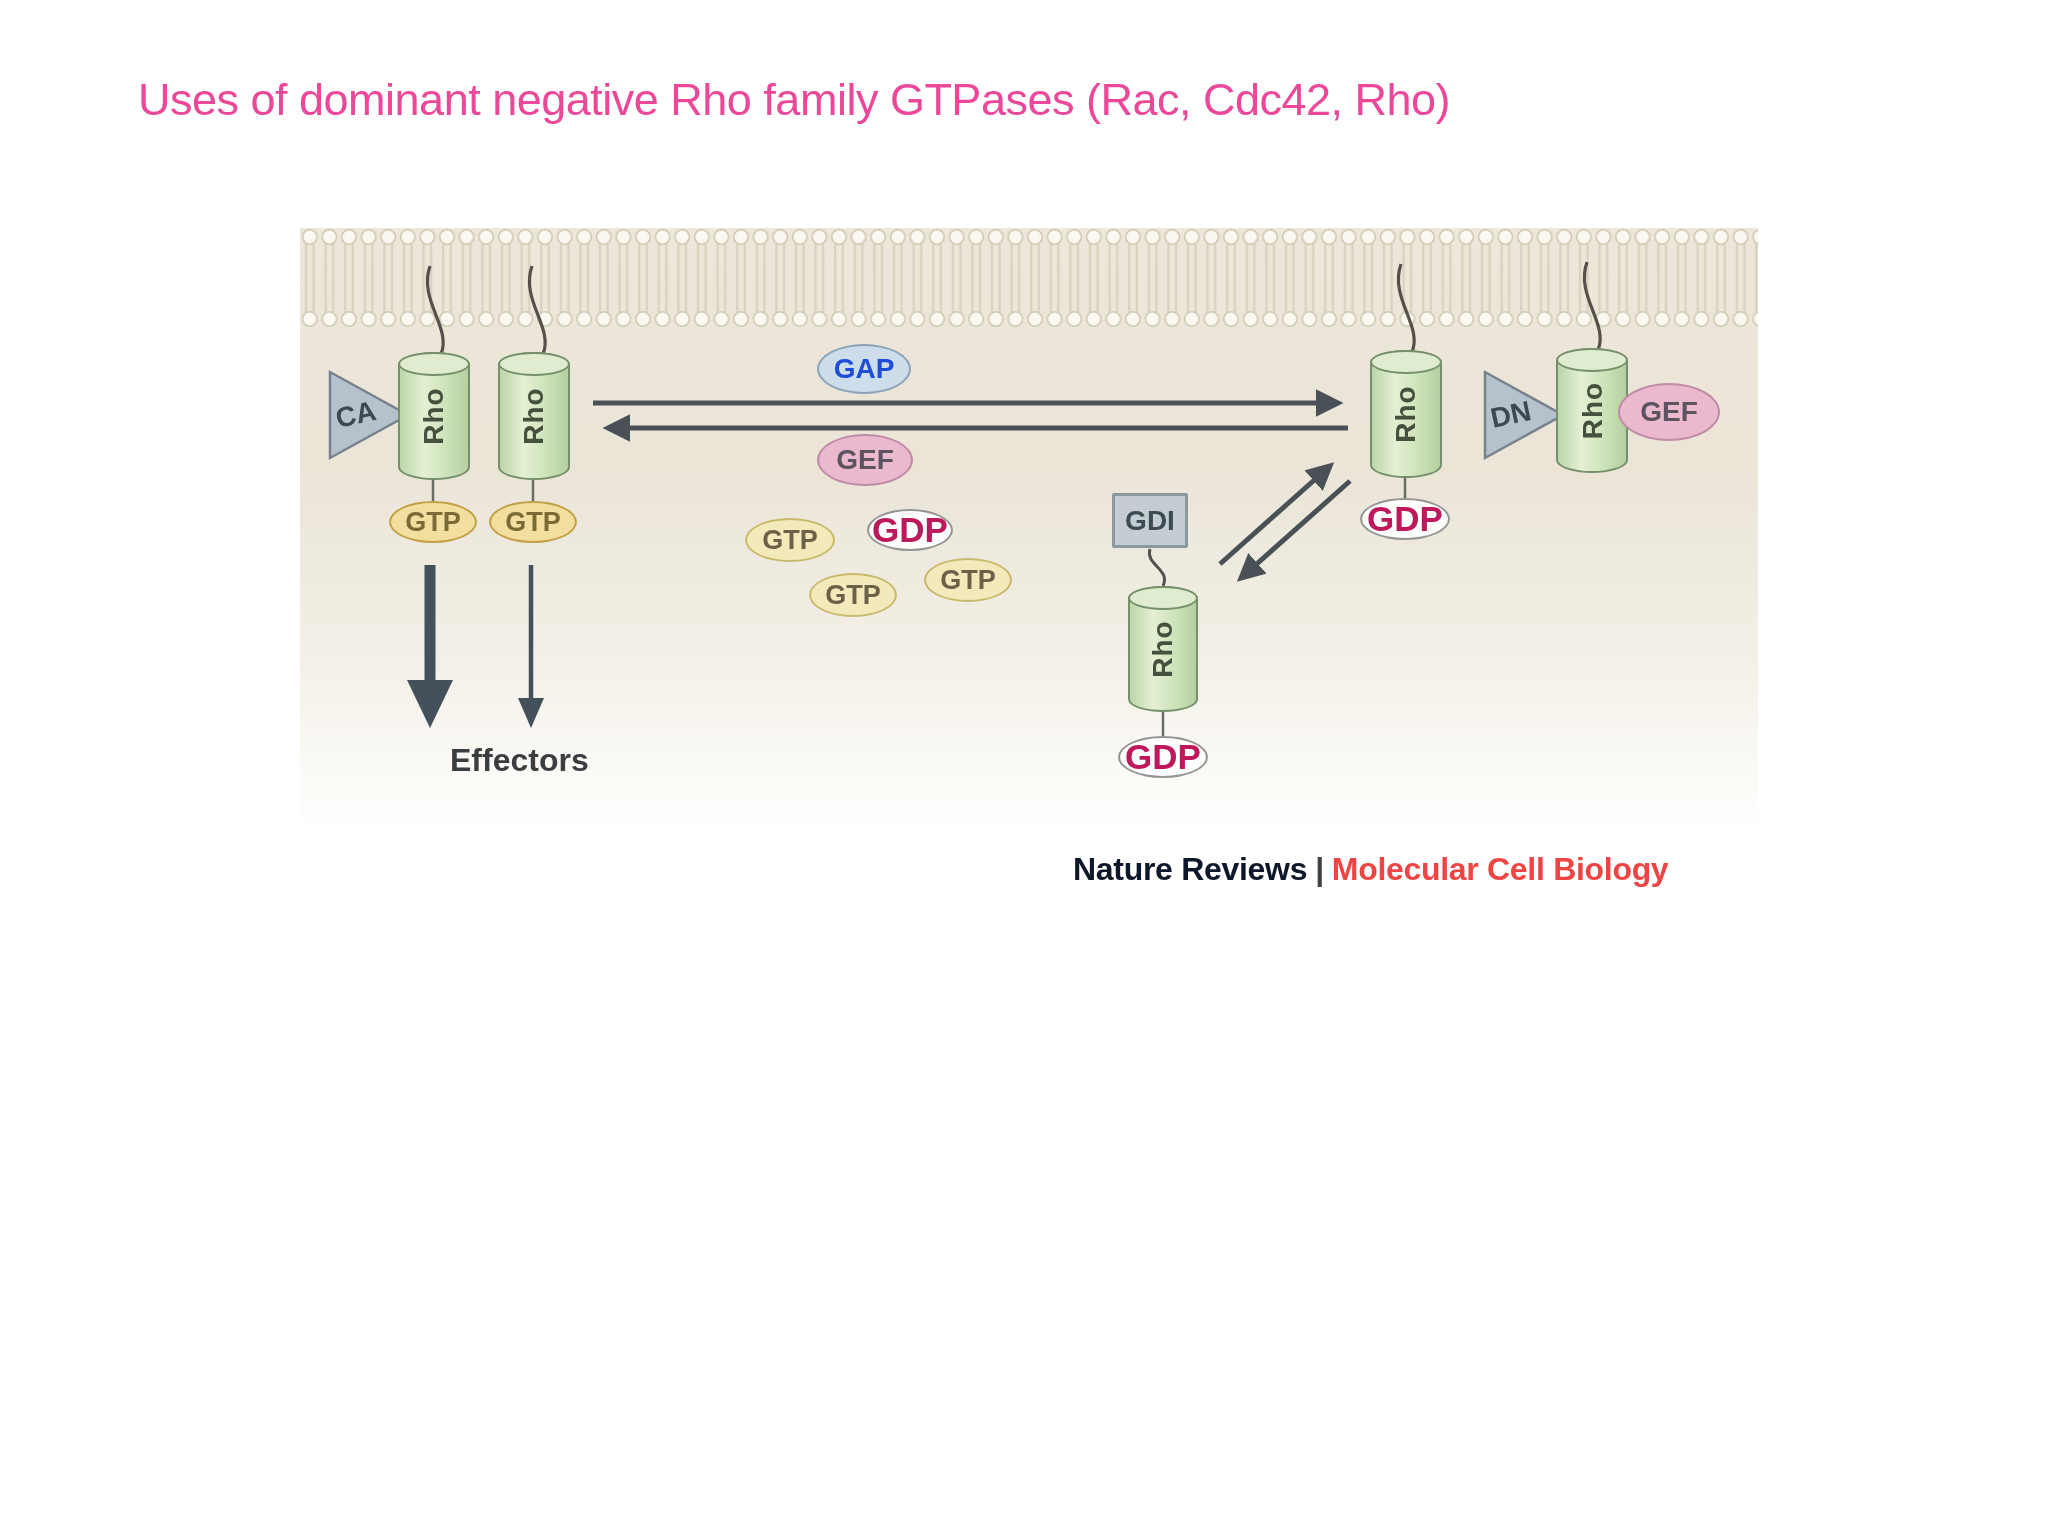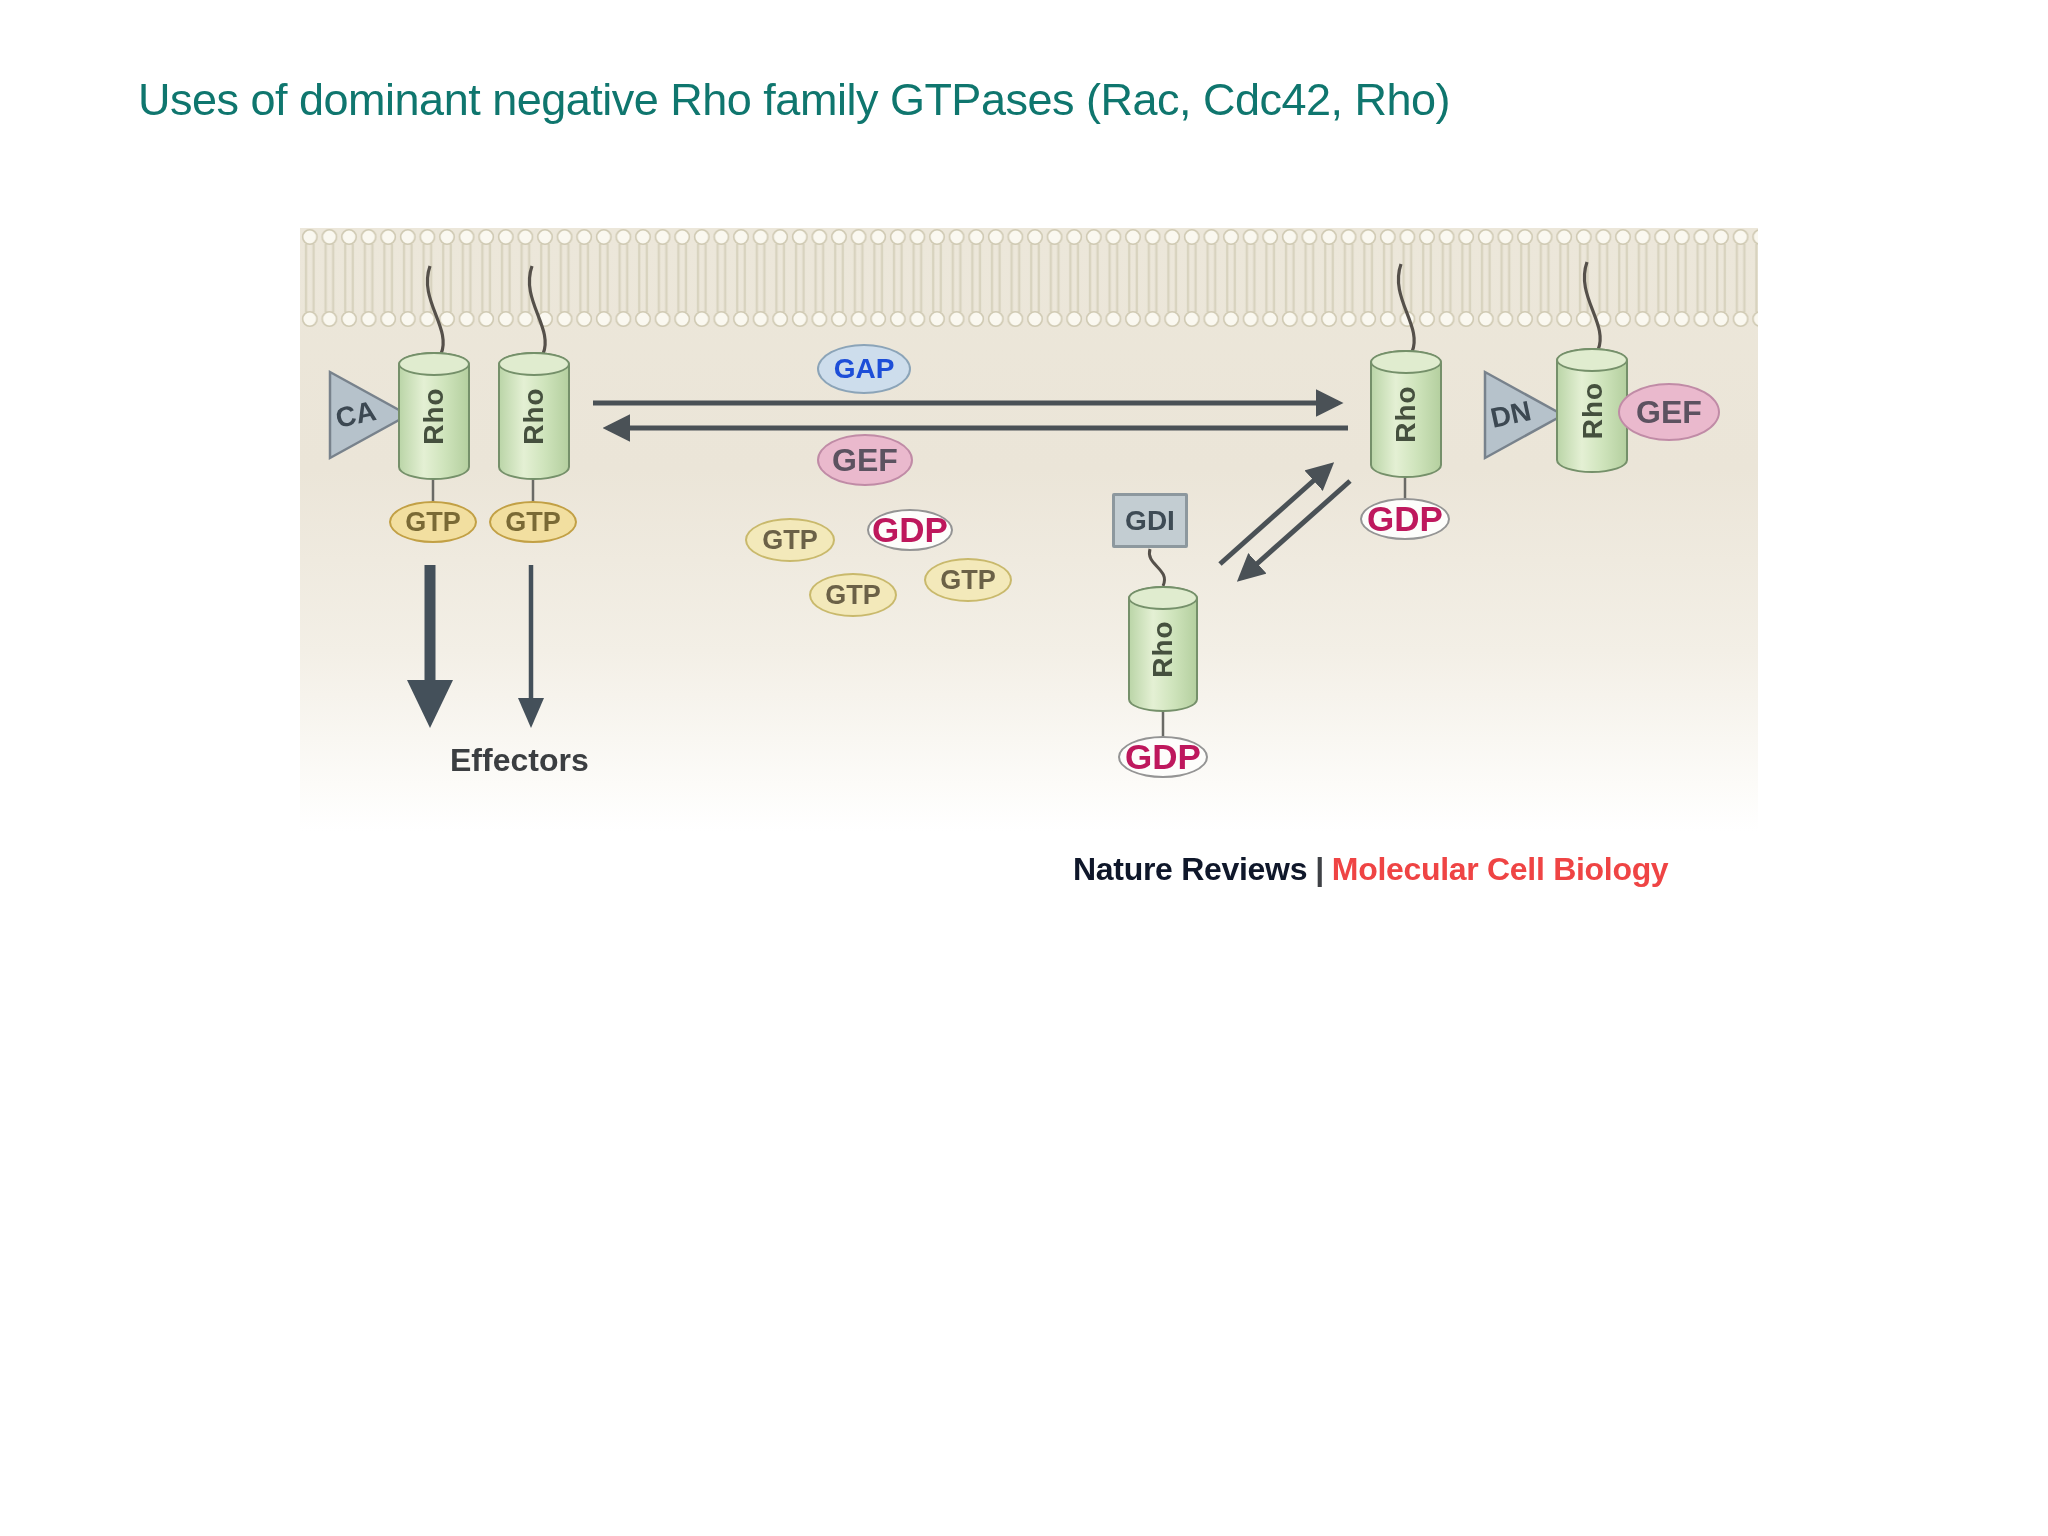--- a/index.html
+++ b/index.html
@@ -1,41 +1,41 @@
 <!DOCTYPE html>
 <html><head>
 <meta charset="utf-8">
 <style>
   html,body{margin:0;padding:0;}
   body{width:2048px;height:1536px;background:#ffffff;overflow:hidden;
        font-family:"Liberation Sans",sans-serif;position:relative;}
   .slide{position:absolute;inset:0;background:#ffffff;}
 
   .title{position:absolute;left:138px;top:74px;font-size:45px;letter-spacing:-0.5px;
-         color:#0f766e;white-space:nowrap;}
+         color:#ec4899;white-space:nowrap;}
 
   .panel{position:absolute;left:300px;top:228px;width:1458px;height:604px;
          background:linear-gradient(180deg,#ece7da 0%,#ebe5d8 40%,#f3efe6 70%,#fcfbf8 92%,#ffffff 100%);}
 
   .gfx{position:absolute;left:0;top:0;width:1458px;height:604px;}
 
   
   .cyl{position:absolute;width:72px;height:128px;box-sizing:border-box;
        background:linear-gradient(90deg,#bcd6a9 0%,#e4f0d4 35%,#cfe4bc 65%,#b5d0a0 100%);
        border:2.5px solid #75906a;border-radius:36px/13px;}
   .cyl .cap{position:absolute;top:-2.5px;left:-2.5px;width:72px;height:24px;box-sizing:border-box;
        background:#e0eccf;border:2.5px solid #75906a;border-radius:50%;}
   .cyl .rho{position:absolute;inset:0;display:flex;align-items:center;justify-content:center;
        transform:rotate(-90deg);font-size:28px;font-weight:600;color:#45503e;letter-spacing:1px;}
 
   
   .oval{position:absolute;display:flex;align-items:center;justify-content:center;
         border-radius:50%;font-weight:bold;box-sizing:border-box;}
   .ov-gap{background:#cdddec;border:2.5px solid #8ba4b8;color:#1d4ed8;font-size:28px;}
-  .ov-gef{background:#eab9cd;border:2.5px solid #c08ba6;color:#5c5260;font-size:32px;}
+  .ov-gef{background:#eab9cd;border:2.5px solid #c08ba6;color:#5c5260;font-size:28px;}
   .ov-gtp-bound{background:#f2dfa0;border:2.5px solid #c2a045;color:#7a6a35;font-size:27px;}
   .ov-gtp{background:#f3e9ba;border:2.5px solid #c9b96c;color:#6b6147;font-size:27px;}
   .ov-gdp{background:#fdfdfb;border:2.5px solid #949494;color:#be185d;font-size:35px;}
 
   .gdi-box{position:absolute;left:812px;top:265px;width:76px;height:55px;box-sizing:border-box;
         background:#c3cdd2;border:3px solid #8d989e;border-radius:2px;
         display:flex;align-items:center;justify-content:center;
         font-size:28px;font-weight:bold;color:#3e4b55;}
 
   .tri-label{position:absolute;width:56px;text-align:center;font-size:28px;font-weight:bold;

